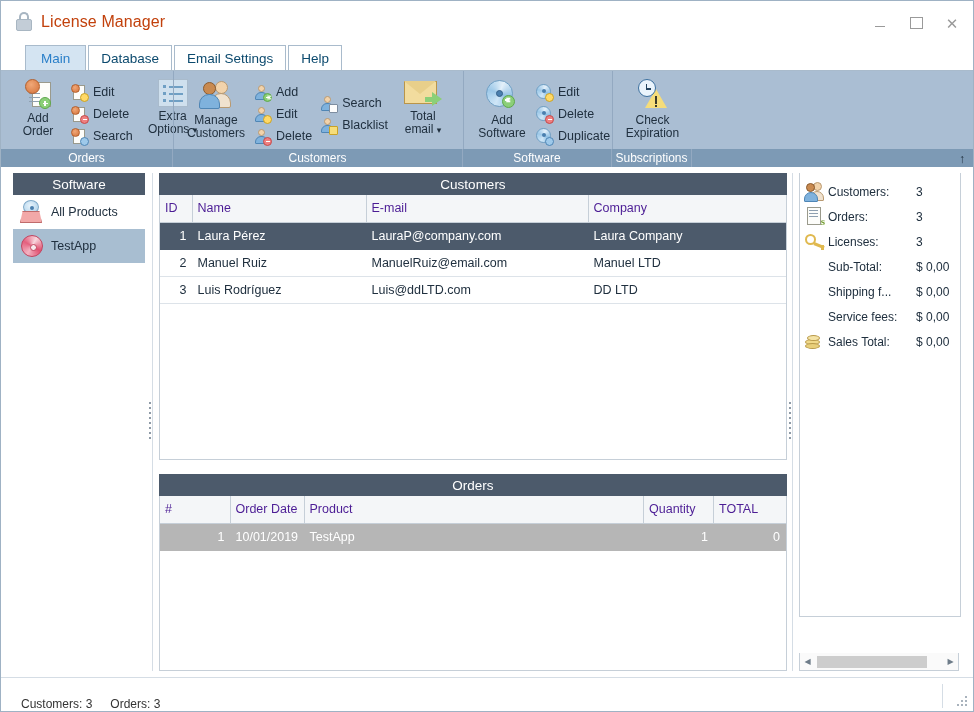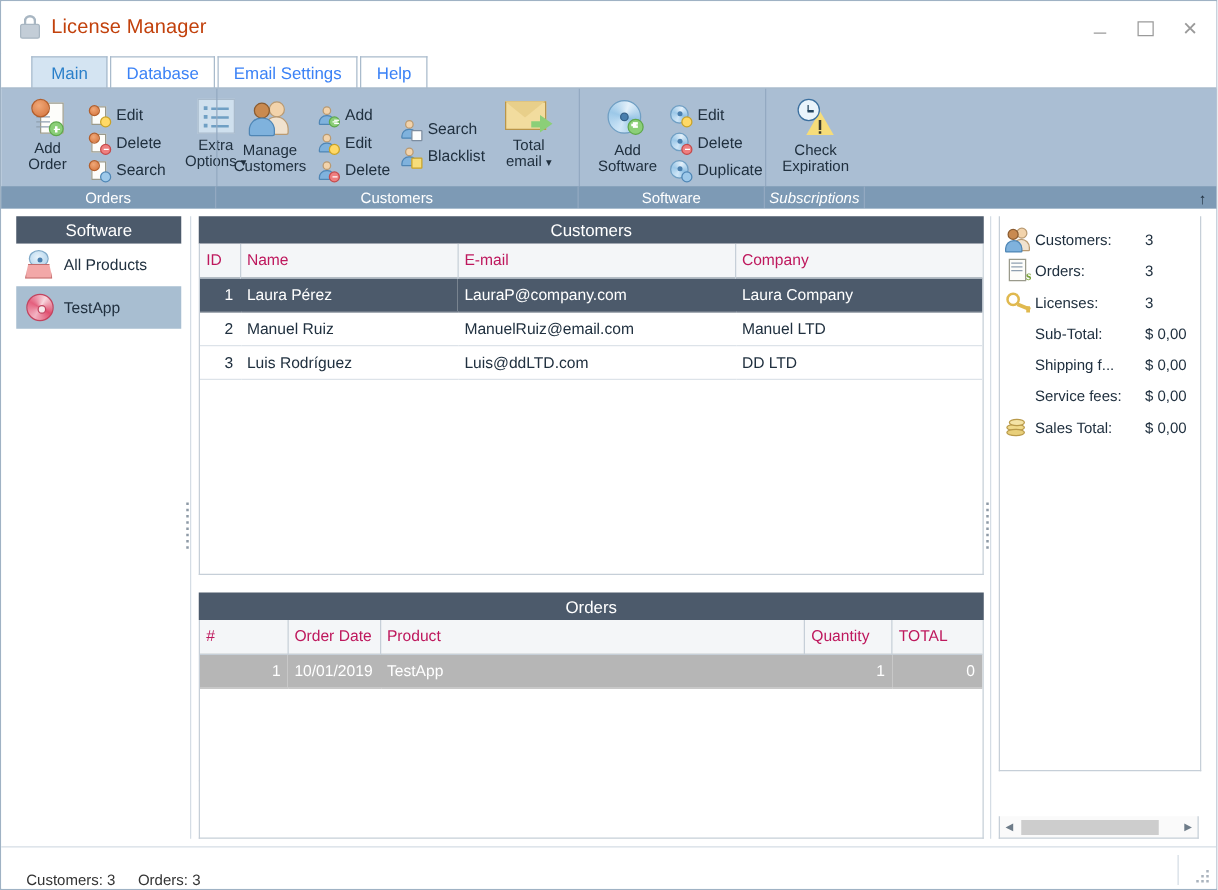--- a/index.html
+++ b/index.html
@@ -47,21 +47,21 @@
   .wb-max::after { content: ""; width: 11px; height: 10px; border: 1.6px solid #9a9a9a; display: block; }
   .wb-close { font-size: 15px; font-family: "Liberation Sans", sans-serif; }
 
   
   .tabstrip {
     position: absolute; left: 0; top: 42px; width: 972px; height: 28px;
     background: #ffffff; display: flex; align-items: center; padding-left: 24px;
   }
   .tab {
     height: 26px; padding: 0 12px; display: flex; align-items: center;
-    font-size: 13.5px; color: #3b82f6; background: #ffffff;
+    font-size: 13.5px; color: #0c4a6e; background: #ffffff;
     border: 1px solid #a9bbcc; border-bottom: none; margin-right: 2px;
     position: relative; top: 1px;
   }
   .tab.active {
     background: #d4e4f2; color: #2a7fc9; border-color: #a9bbcc; border-bottom: 1px solid #d4e4f2;
     padding: 0 15px;
   }
 
   
   .ribbon {
@@ -216,21 +216,21 @@
   .hsplit .dots i { display: block; width: 2px; height: 2px; background: #8e9aa6; margin-right: 3px; }
 
   
   .grid-wrap { position: absolute; border: 1px solid #c6cfd8; background: #ffffff; }
   #customers-grid { left: 158px; top: 6px; width: 628px; height: 287px; border: none; }
   #orders-grid { left: 158px; top: 307px; width: 628px; height: 197px; border: none; }
 
   .grid-body { border: 1px solid #c6cfd8; border-top: none; height: calc(100% - 22px); background: #ffffff; overflow: hidden; }
   table.grid { width: 100%; border-collapse: collapse; table-layout: fixed; }
   table.grid th {
-    background: #f4f6f8; font-weight: normal; font-size: 12.5px; color: #be185d;
+    background: #f4f6f8; font-weight: normal; font-size: 12.5px; color: #4c1d95;
     text-align: left; padding: 5px 5px; border-right: 1px solid #c6cfd8; border-bottom: 1px solid #c6cfd8;
     height: 27px;
   }
   table.grid td {
     font-size: 12.5px; color: #20303f; padding: 4px 5px; height: 27px;
     border-bottom: 1px solid #dde3e9; border-right: 1px solid transparent;
   }
   table.grid tr.sel-dark td { background: #4c5a6b; color: #ffffff; border-bottom-color: #4c5a6b; }
   table.grid tr.sel-gray td { background: #b6b6b6; color: #ffffff; border-bottom-color: #b6b6b6; }
   .num { text-align: right; }
@@ -490,21 +490,21 @@
             <span class="lbl"><span>Check</span><br><span>Expiration</span></span>
           </div>
         </div>
       </div>
     </div>
 
     <div class="grouplabels">
       <div class="glabel" style="width:172px;">Orders</div>
       <div class="glabel" style="width:290px;">Customers</div>
       <div class="glabel" style="width:149px;">Software</div>
-      <div class="glabel" style="width:80px;font-style:italic;">Subscriptions</div>
+      <div class="glabel" style="width:80px;">Subscriptions</div>
       <div class="glabel filler">
         <span class="collapse-arrow">↑</span>
       </div>
     </div>
   </div>
 
   <div class="content">
 
     <div class="sidebar">
       <div class="panel-header">Software</div>

